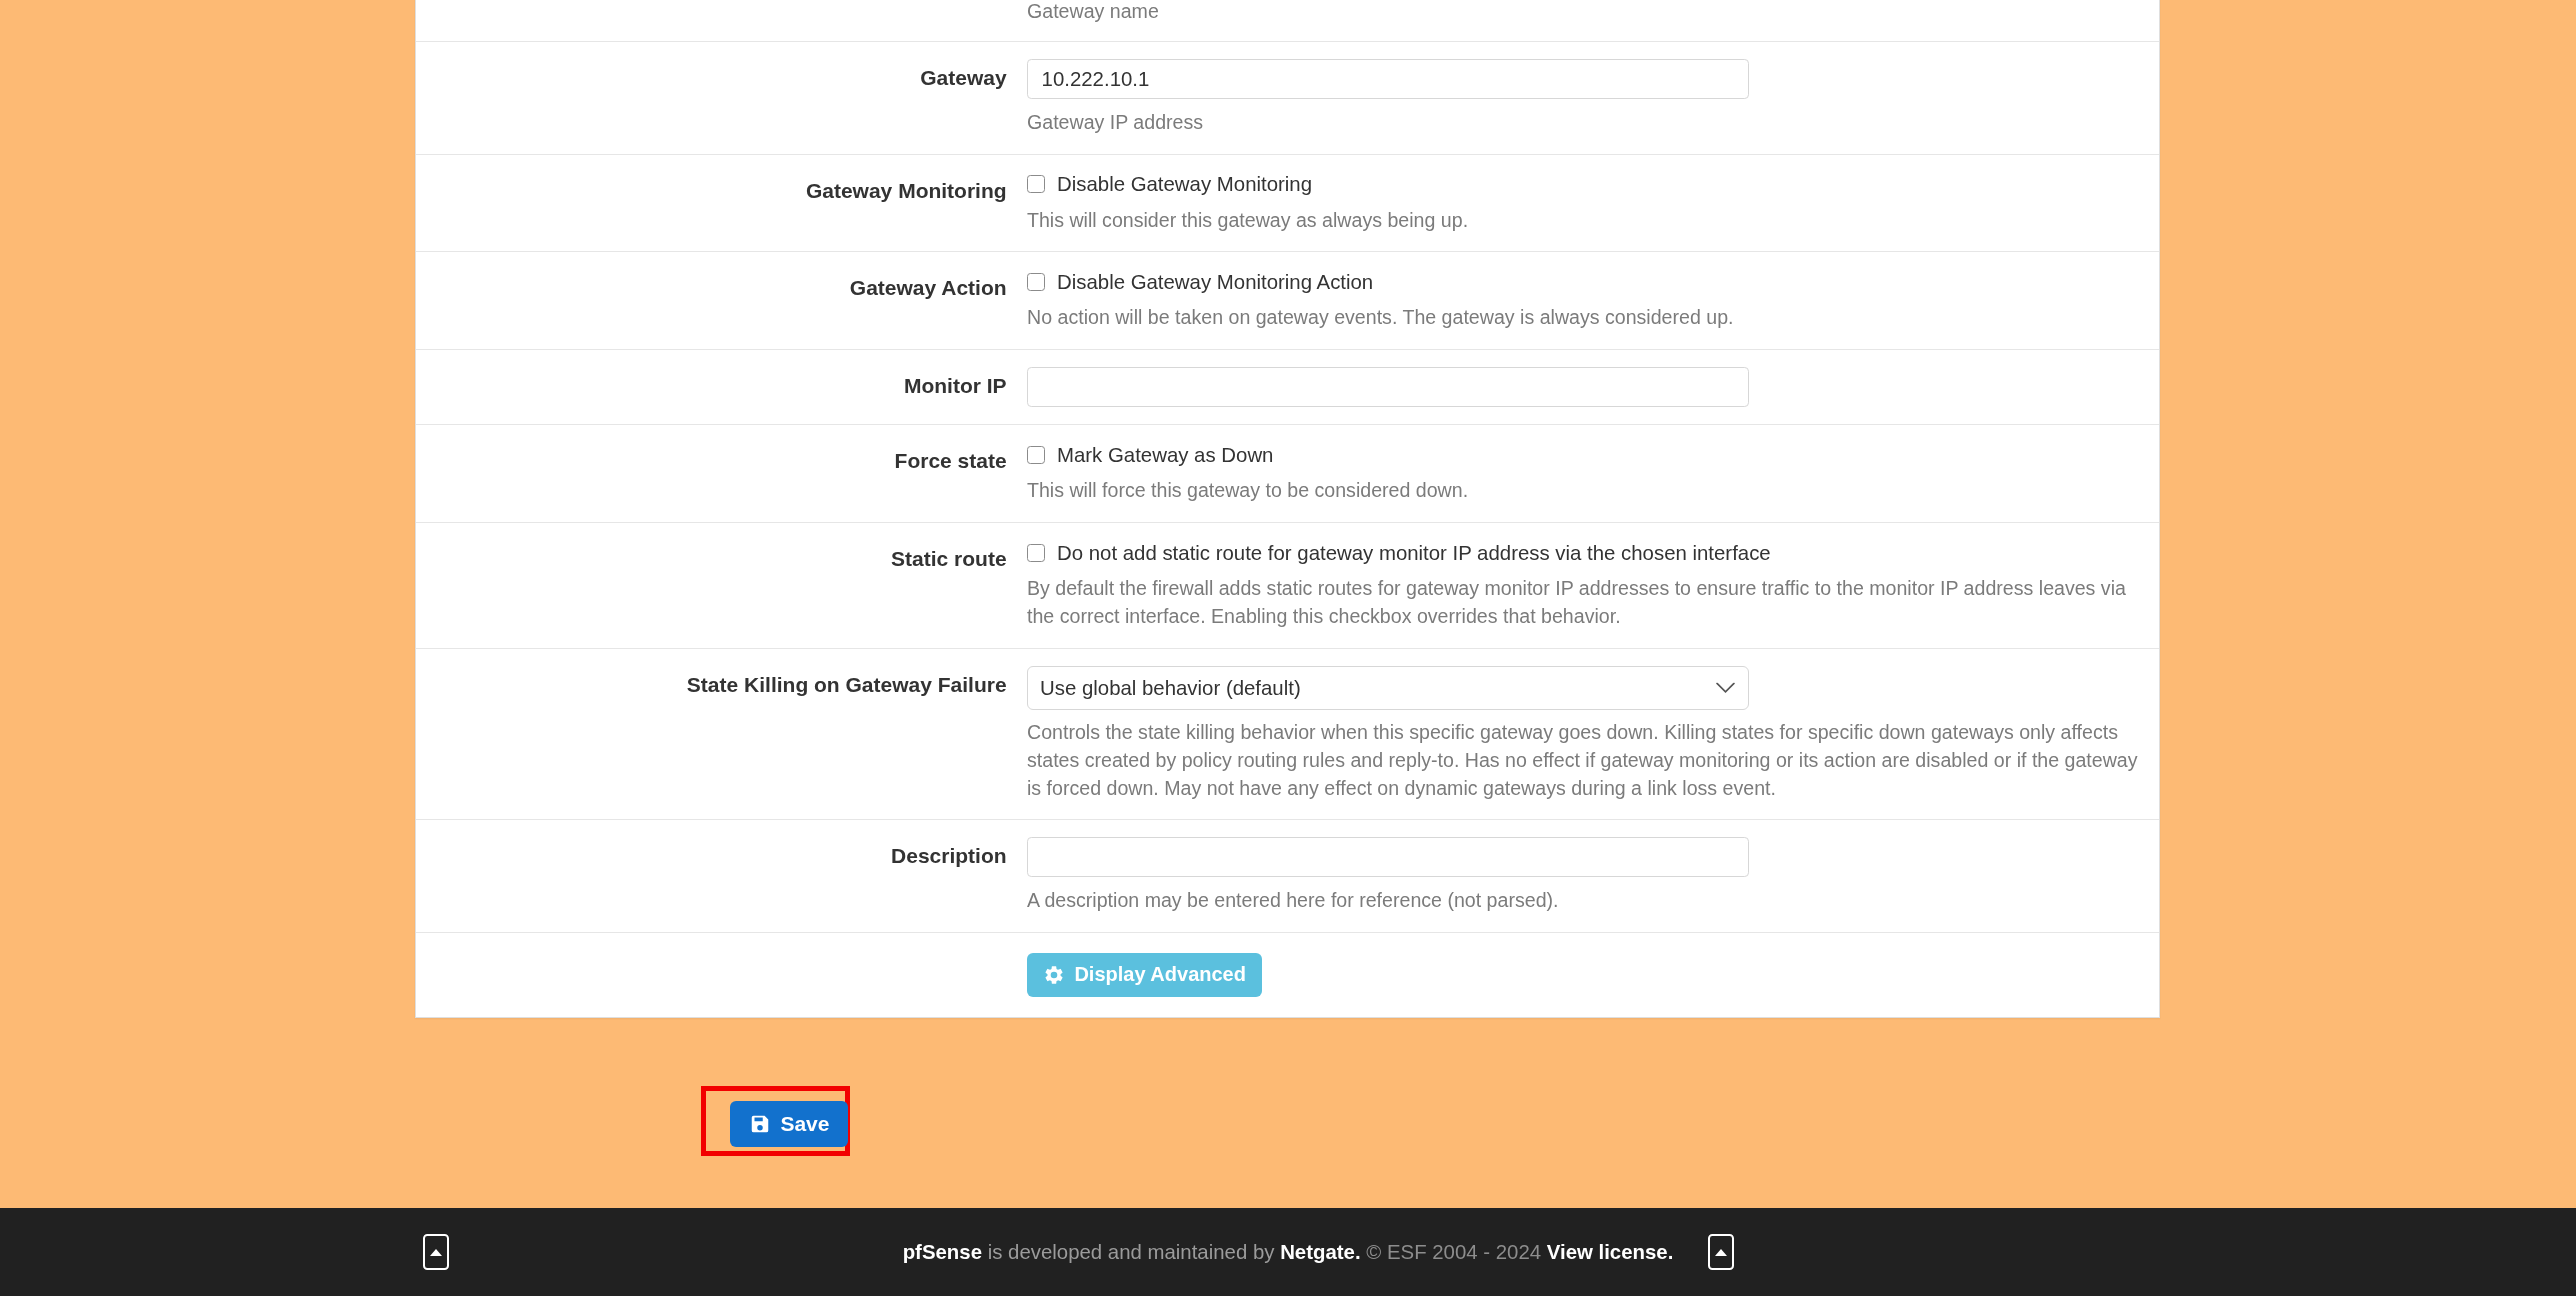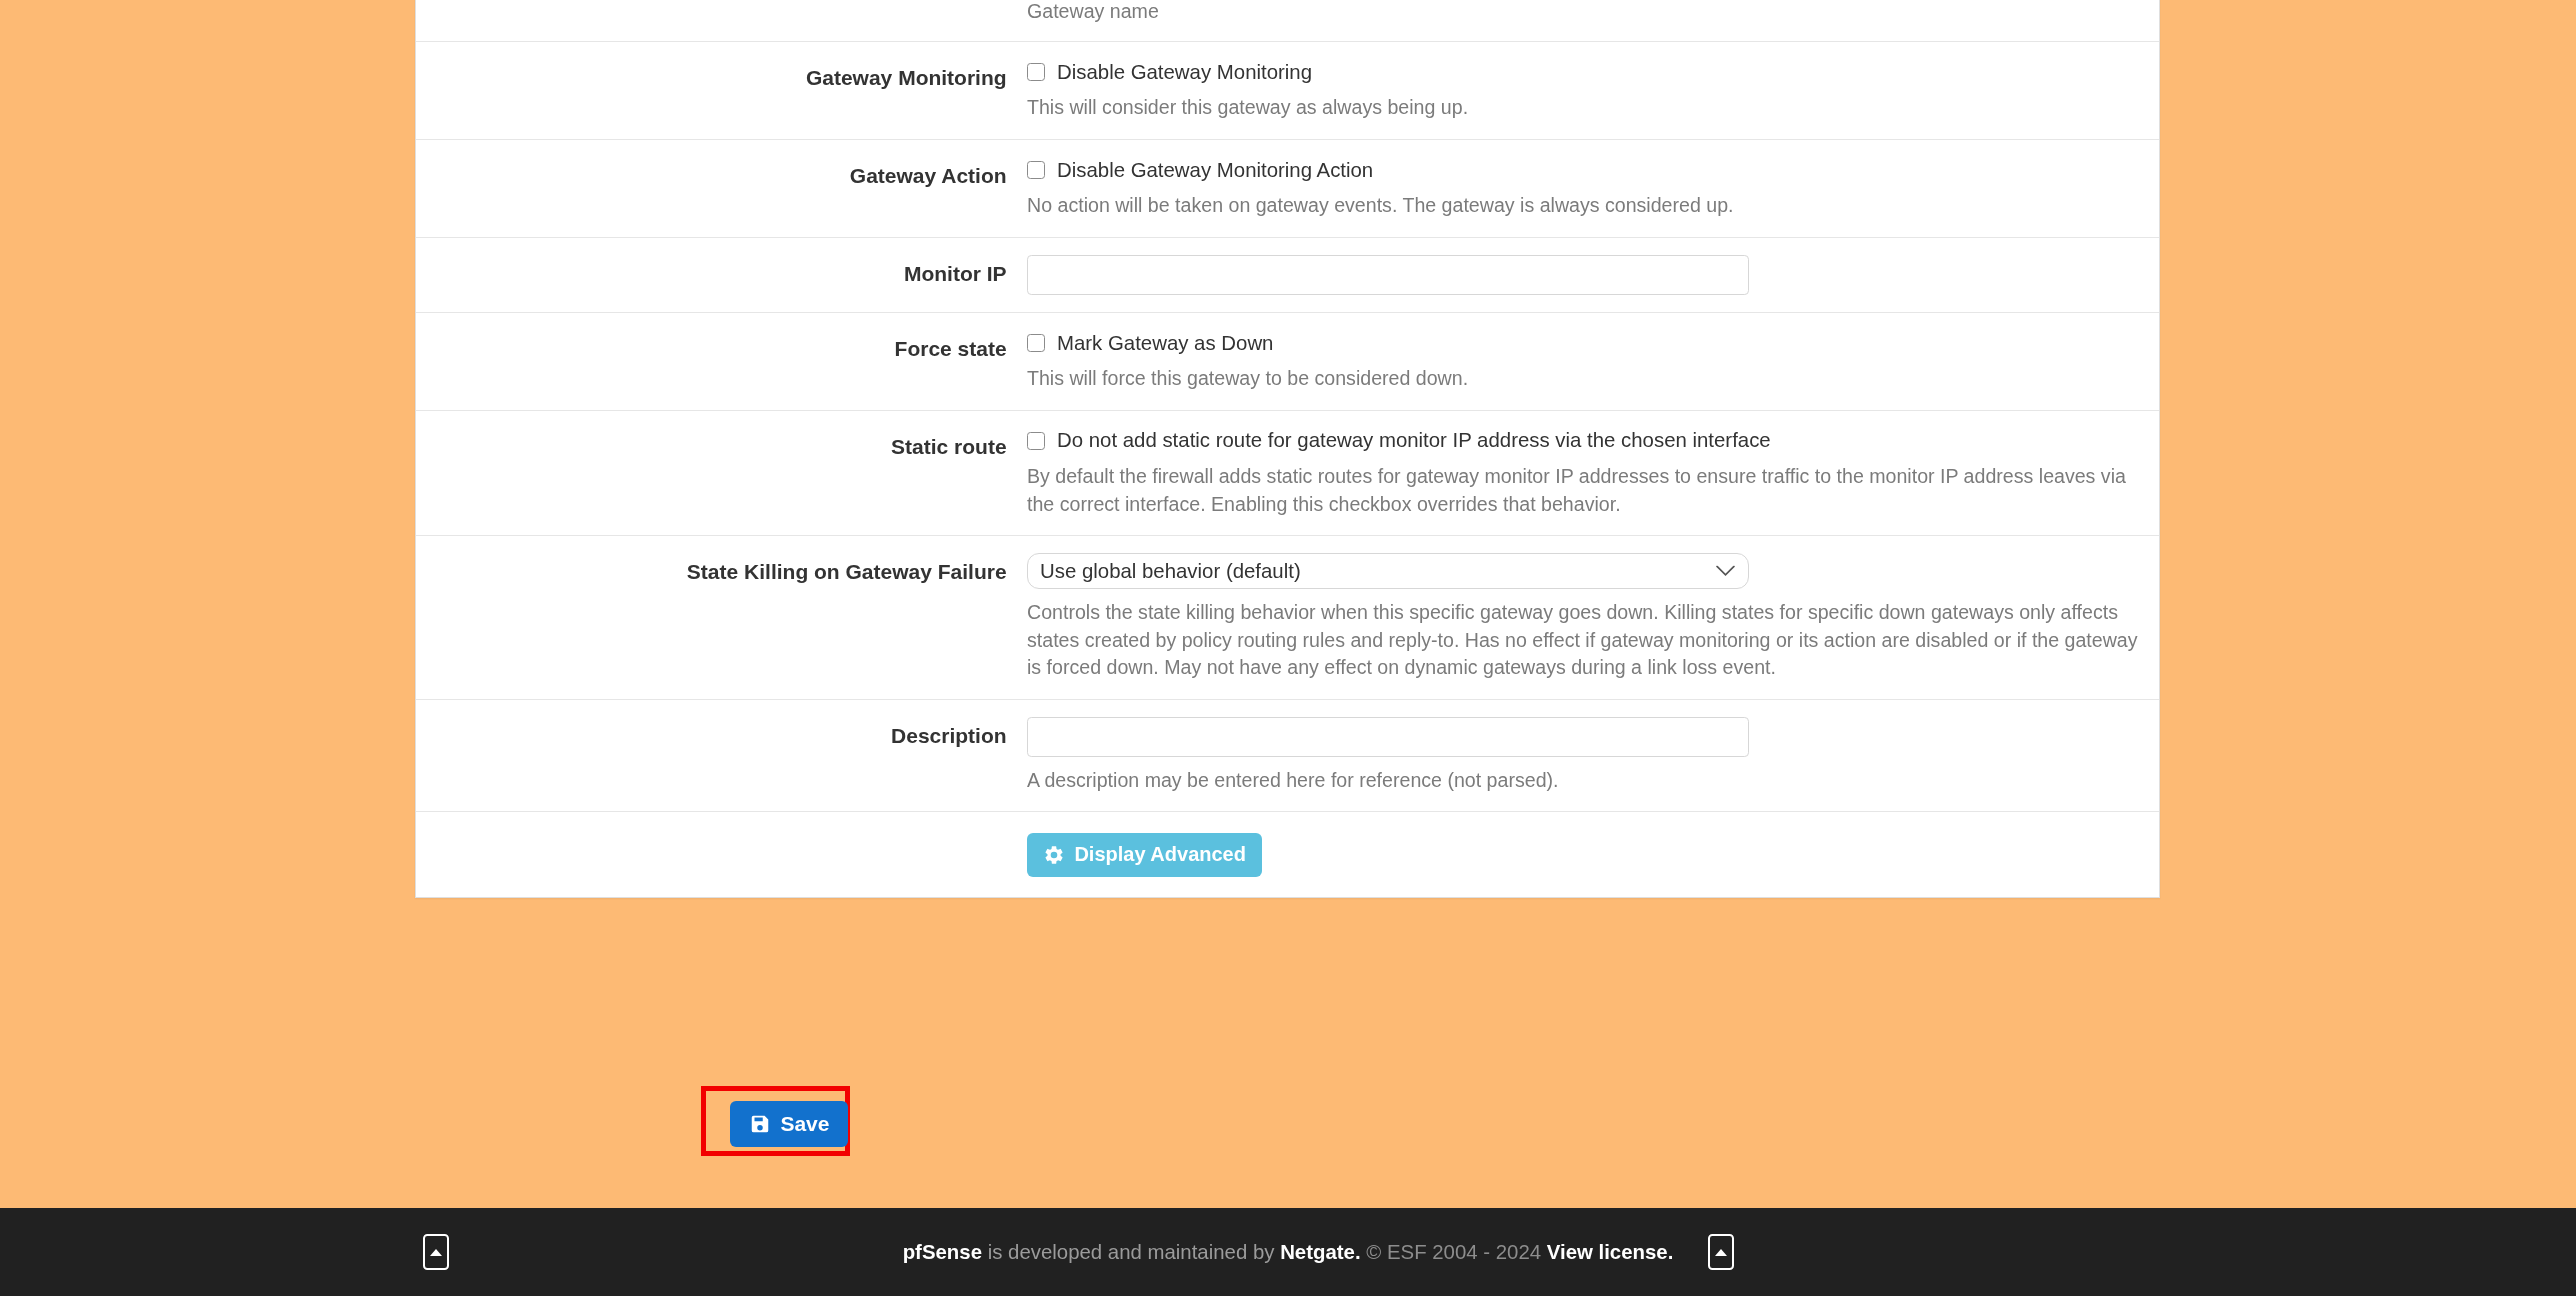--- a/index.html
+++ b/index.html
@@ -67,28 +67,28 @@
     background: #ffffff;
     border: 0.9px solid #d7d7d7;
     border-radius: 4.3px;
     outline: none;
   }
   .text-input::placeholder { color: #aaaaaa; }
 
   .select-input {
     display: block;
     width: 722px;
-    height: 36px;
+    height: 44px;
     padding: 5.1px 34px 5.1px 12px;
     font-size: 20.4px;
     font-family: "Liberation Sans", sans-serif;
     color: #333333;
     background: #ffffff;
     border: 0.9px solid #d7d7d7;
-    border-radius: 12px;
+    border-radius: 6px;
     outline: none;
     appearance: none;
     -webkit-appearance: none;
   }
   .select-wrap { position: relative; width: 722px; }
   .select-chevron {
     position: absolute;
     right: 13.6px; top: 50%;
     transform: translateY(-50%);
     pointer-events: none;
@@ -222,20 +222,27 @@
 
   <div class="panel">
 
     <div class="row">
       <div class="row-label"></div>
       <div class="row-field" style="padding-top:0;padding-bottom:15.3px;">
         <div class="help help-only">Gateway name</div>
       </div>
     </div>
 
+    <div class="row">
+      <div class="row-label">Gateway</div>
+      <div class="row-field">
+        <input class="text-input" type="text" value="10.222.10.1" style="">
+        <div class="help">Gateway IP address</div>
+      </div>
+    </div>
 
     <div class="row">
       <div class="row-label">Gateway Monitoring</div>
       <div class="row-field">
         <label class="check-line">
           <span class="cb"></span>
           <span class="cb-label">Disable Gateway Monitoring</span>
         </label>
         <div class="help">This will consider this gateway as always being up.</div>
       </div>

